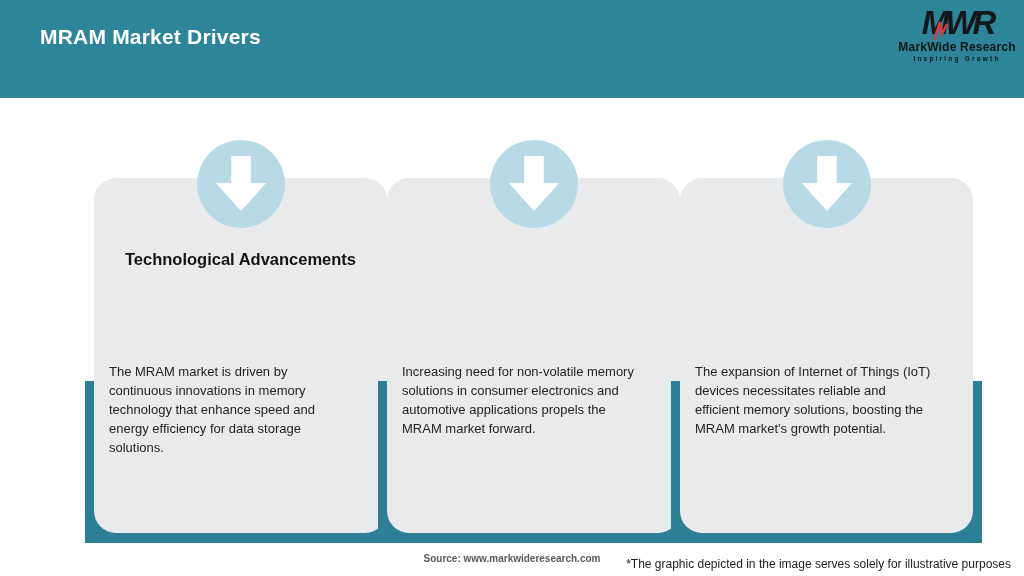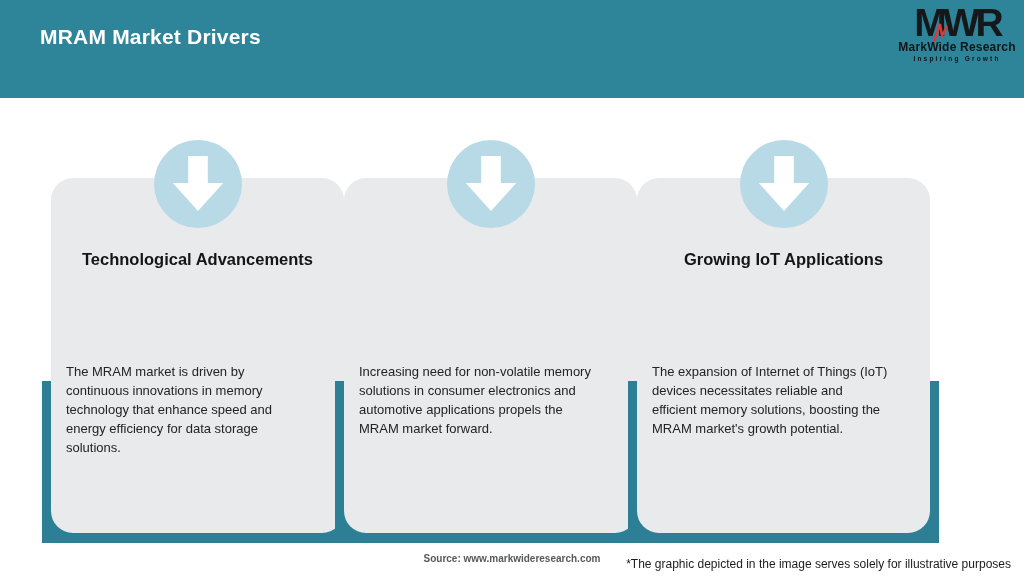--- a/index.html
+++ b/index.html
@@ -11,29 +11,29 @@
   
   .header { position:absolute; top:0; left:0; width:1024px; height:98px; background:#2e8599; }
   .header-title {
     position:absolute; left:40px; top:25px; font-size:21px; font-weight:bold;
     color:#ffffff; letter-spacing:0.2px;
   }
 
   
   .logo { position:absolute; right:8px; top:7px; width:118px; text-align:center; color:#111518; }
   .logo-acronym {
-    display:block; font-size:39px; line-height:32px; font-weight:bold; 
+    display:block; font-size:33px; line-height:32px; font-weight:bold; font-style:italic;
     letter-spacing:-4px; color:#14181b; position:relative;
   }
   .logo-zigzag { position:absolute; left:34px; top:7px; width:16px; height:20px; }
   .logo-name { display:block; font-size:12px; font-weight:bold; letter-spacing:0.2px; margin-top:1px; }
   .logo-tagline { display:block; font-size:6.5px; font-weight:bold; letter-spacing:2.2px; margin-top:1px; }
 
   
-  .cards { position:absolute; top:178px; left:51px; right:51px; display:flex; justify-content:flex-start; }
+  .cards { position:absolute; top:178px; left:51px; right:51px; display:flex; justify-content:flex-end; }
   .card-wrap { position:relative; width:293px; height:355px; }
   .card-frame { position:absolute; left:-9px; right:-9px; top:203px; height:162px; background:#2d7f96; }
   .card { position:absolute; left:0; top:0; width:293px; height:355px; background:#e8eaec; border-radius:22px; }
   .circle {
     position:absolute; top:-38px; left:50%; transform:translateX(-50%);
     width:88px; height:88px; border-radius:50%; background:#b8d9e6;
     display:flex; align-items:center; justify-content:center; z-index:2;
   }
   .card-title {
     position:absolute; top:71px; left:8px; right:8px; text-align:center;
@@ -103,21 +103,20 @@
   </div>
 
   <div class="card-wrap">
     <div class="card-frame"></div>
     <div class="card"></div>
     <div class="circle">
       <svg width="56" height="60" viewBox="0 0 60 62">
         <path d="M19.5 1 H40.5 V30 H57 L30 60 L3 30 H19.5 Z" fill="#ffffff"></path>
       </svg>
     </div>
-    <div class="card-title">Growing IoT Applications</div>
     <div class="card-body">The expansion of Internet of Things (IoT)
 devices necessitates reliable and
 efficient memory solutions, boosting the
 MRAM market's growth potential.</div>
   </div>
 
 </div>
 
 <div class="source">Source: www.markwideresearch.com</div>
 <div class="disclaimer">*The graphic depicted in the image serves solely for illustrative purposes</div>

